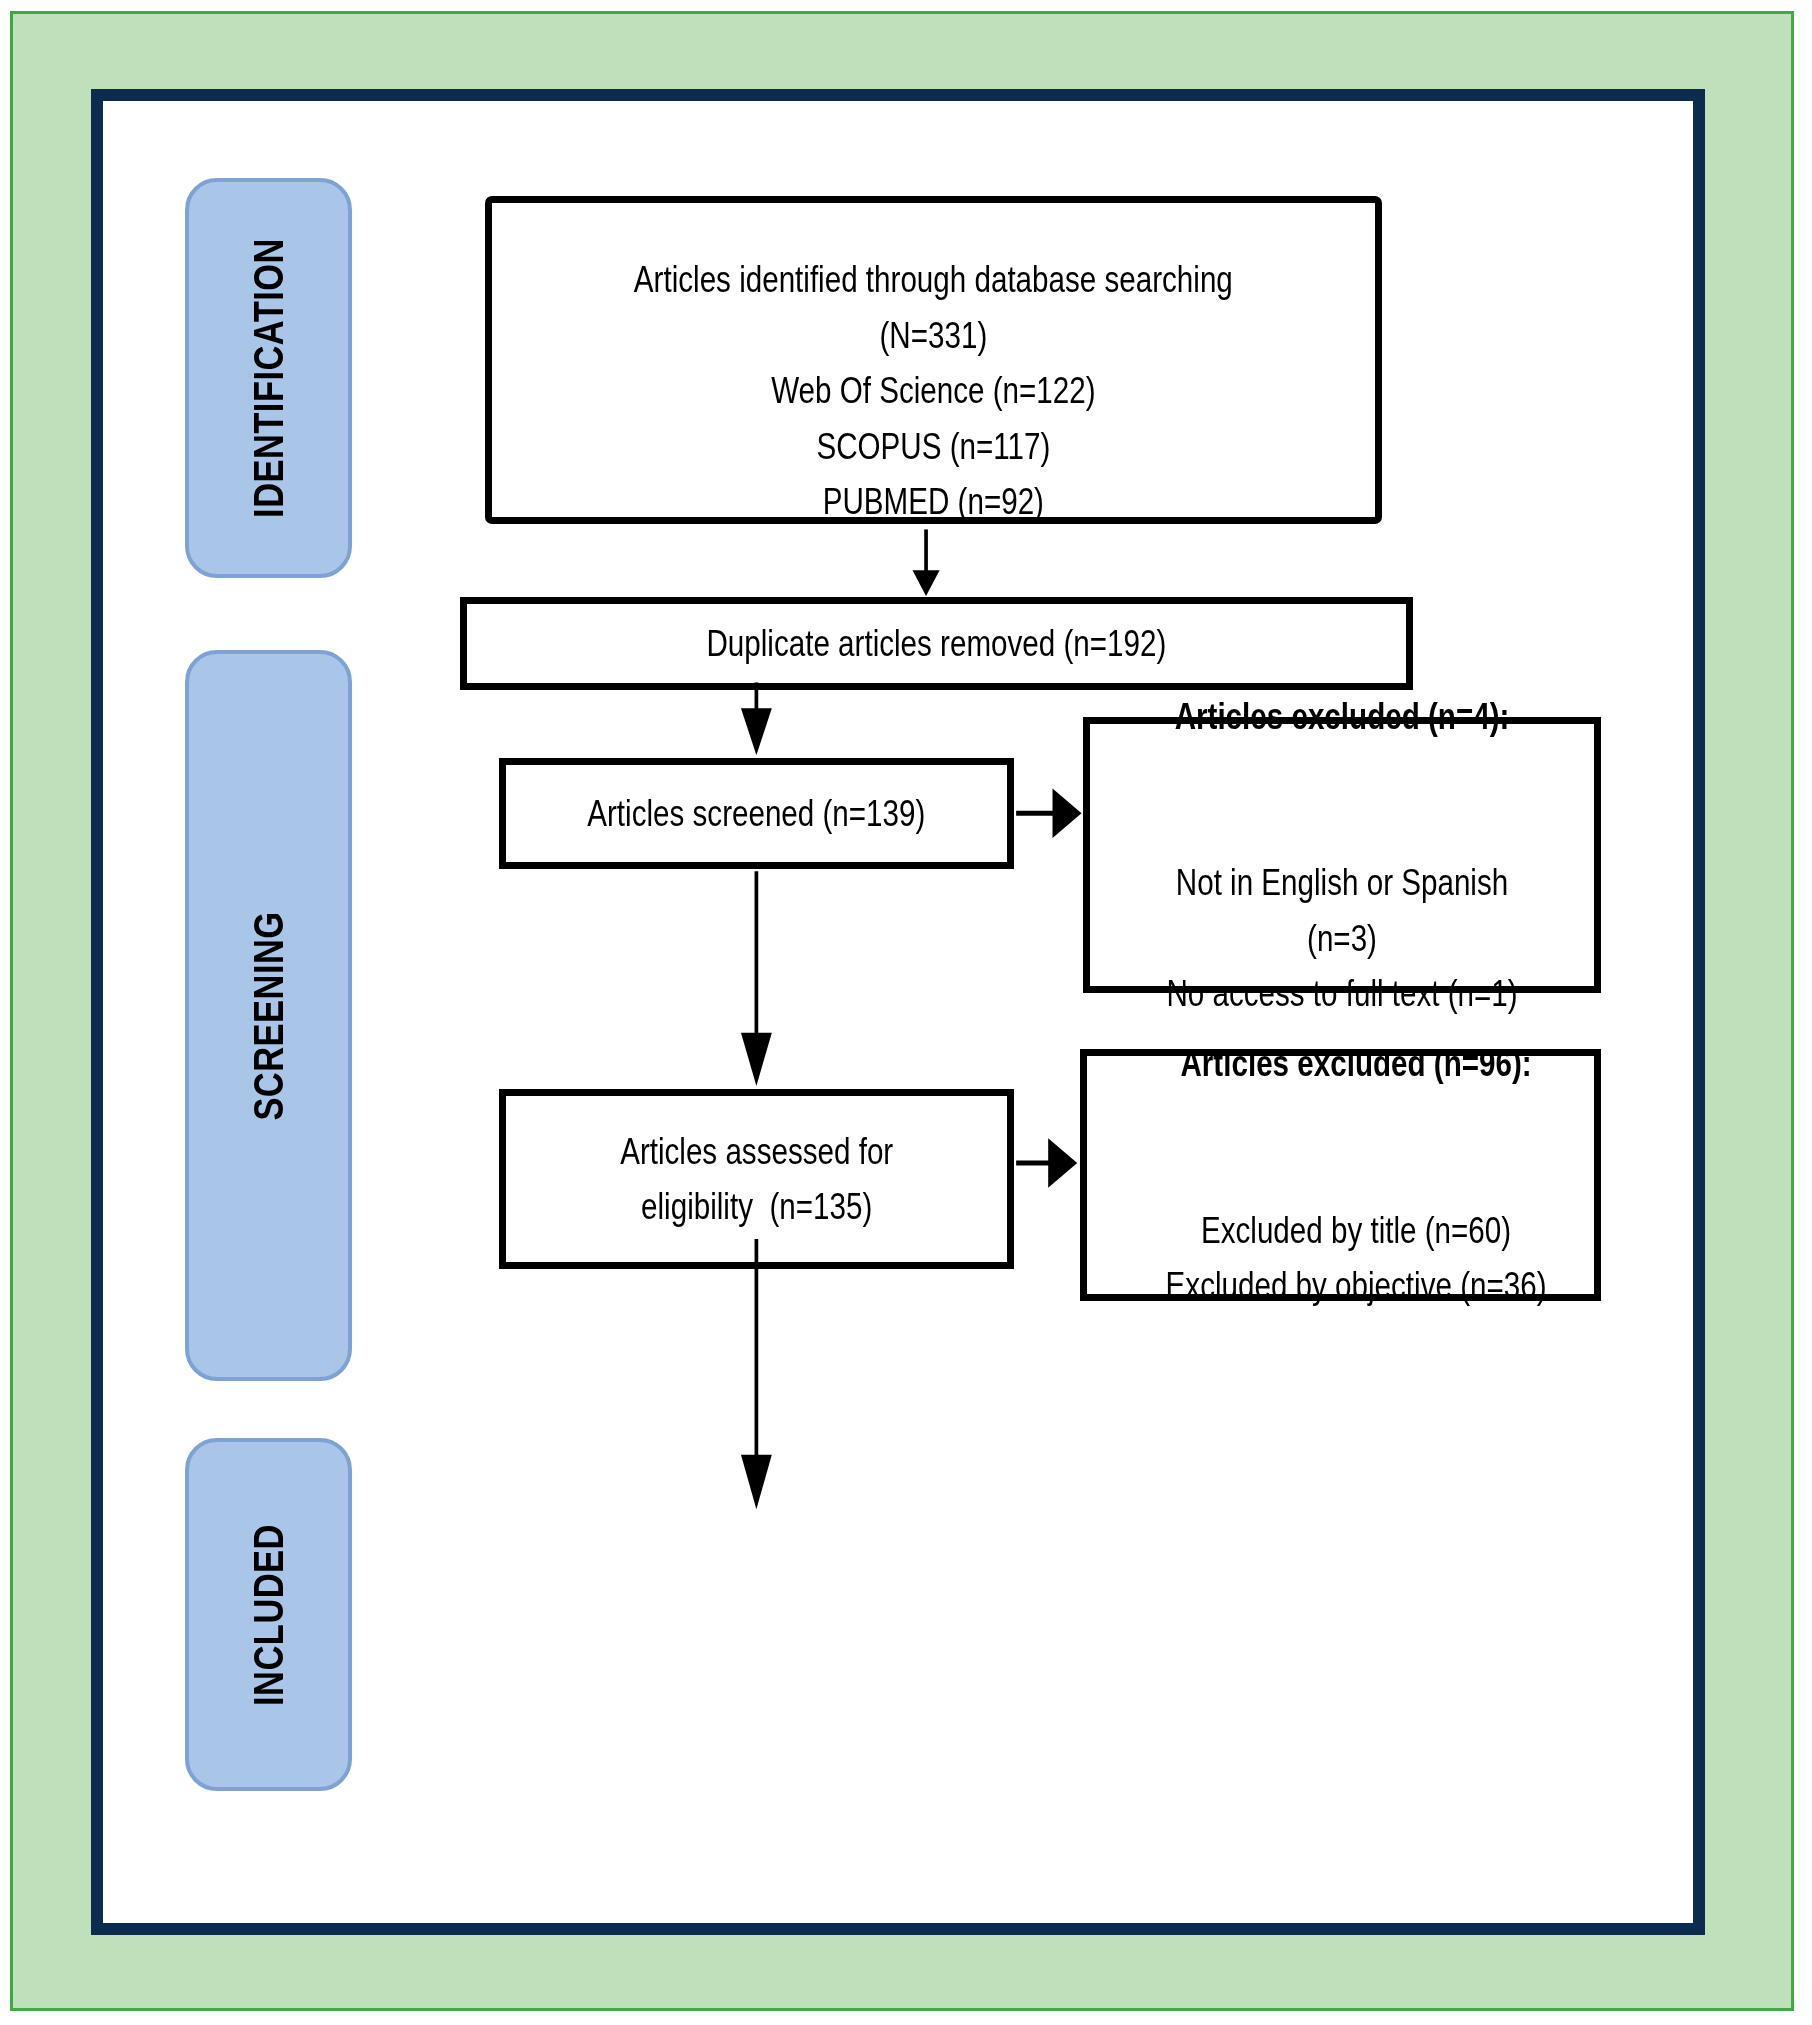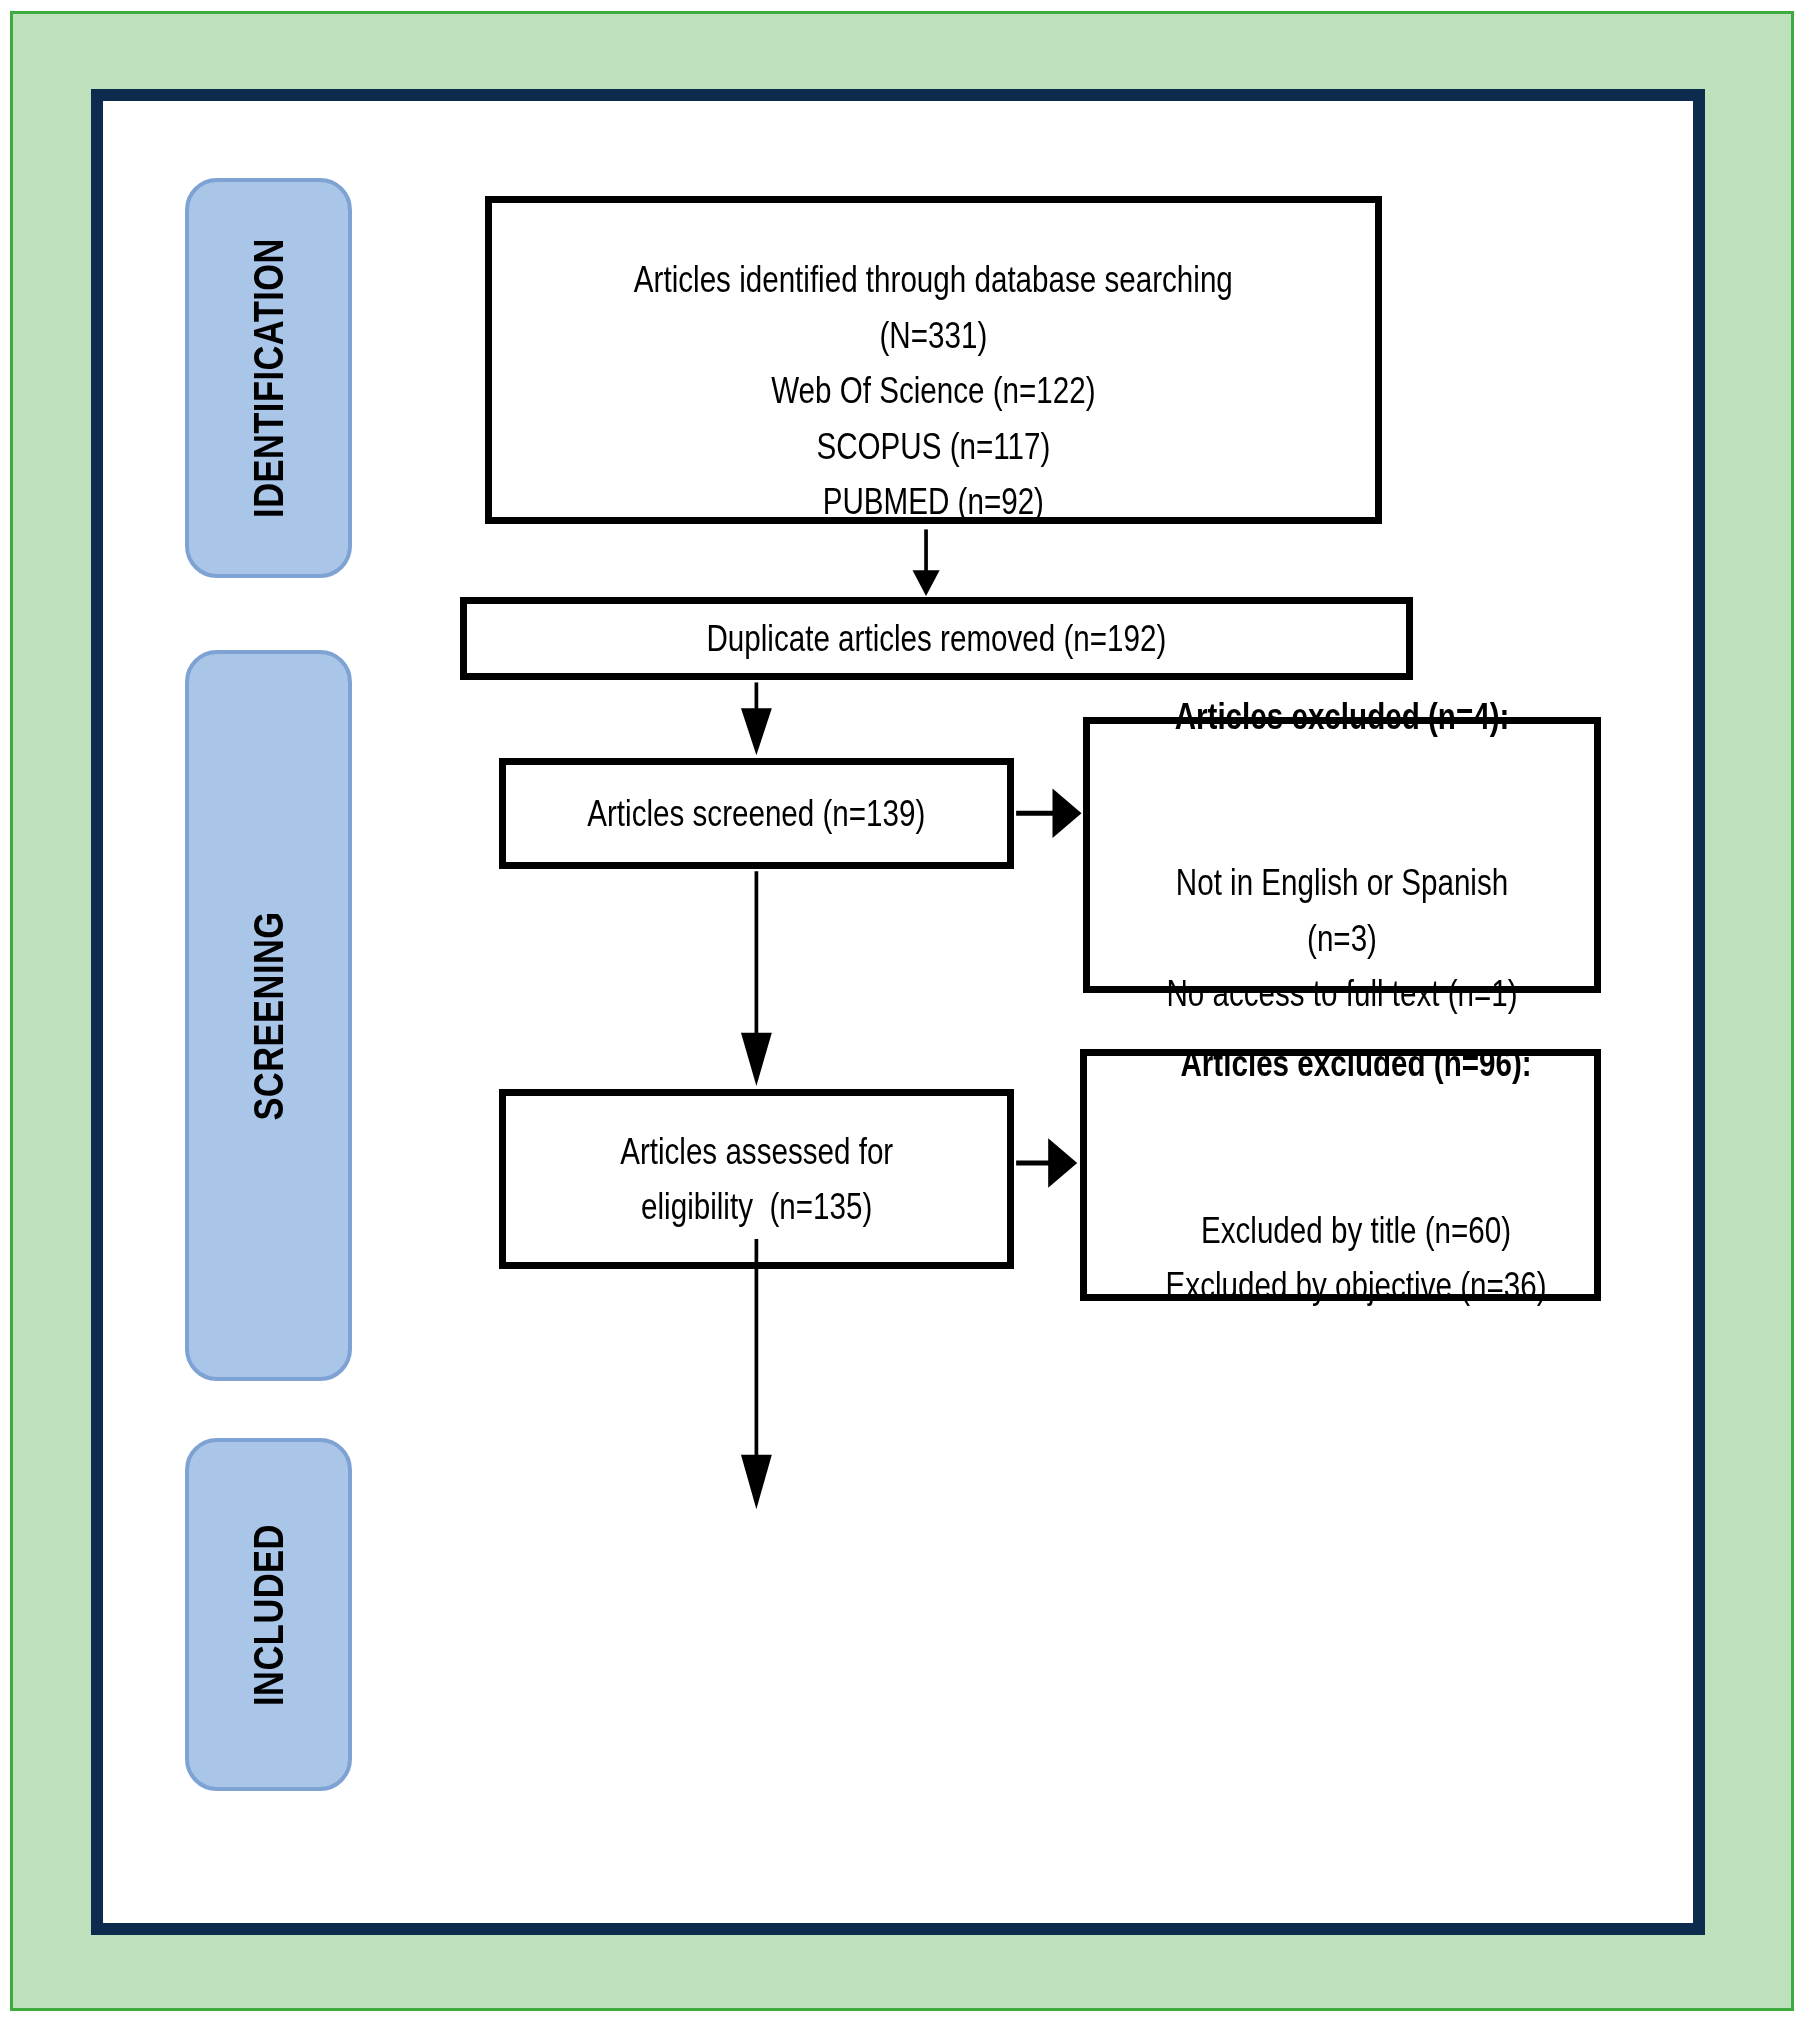--- a/index.html
+++ b/index.html
@@ -63,29 +63,29 @@
   <div class="stage" style="left:185px; top:178px; height:400px;">
     <span class="stage-label">IDENTIFICATION</span>
   </div>
   <div class="stage" style="left:185px; top:650px; height:731px;">
     <span class="stage-label">SCREENING</span>
   </div>
   <div class="stage" style="left:185px; top:1438px; height:353px;">
     <span class="stage-label">INCLUDED</span>
   </div>
 
-  <div class="fbox" id="box-identified" style="left:485px; top:196px; width:897px; height:328px;">
+  <div class="fbox" id="box-identified" style="left:485px; top:196px; width:897px; height:328px;border-radius:7px;">
     <div class="box-text">Articles identified through database searching
 (N=331)
 Web Of Science (n=122)
 SCOPUS (n=117)
 PUBMED (n=92)</div>
   </div>
 
-  <div class="fbox" style="left:460px; top:597px; width:953px; height:83px;text-align:right;">
+  <div class="fbox" style="left:460px; top:597px; width:953px; height:93px;text-align:right;">
     <div class="box-text">Duplicate articles removed (n=192)</div>
   </div>
 
   <div class="fbox" style="left:499px; top:758px; width:515px; height:111px;align-items:center;">
     <div class="box-text">Articles screened (n=139)</div>
   </div>
 
   <div class="fbox" style="left:1083px; top:717px; width:518px; height:276px;">
     <div class="box-text">
       <div class="side-title">Articles excluded (n=4):</div>

